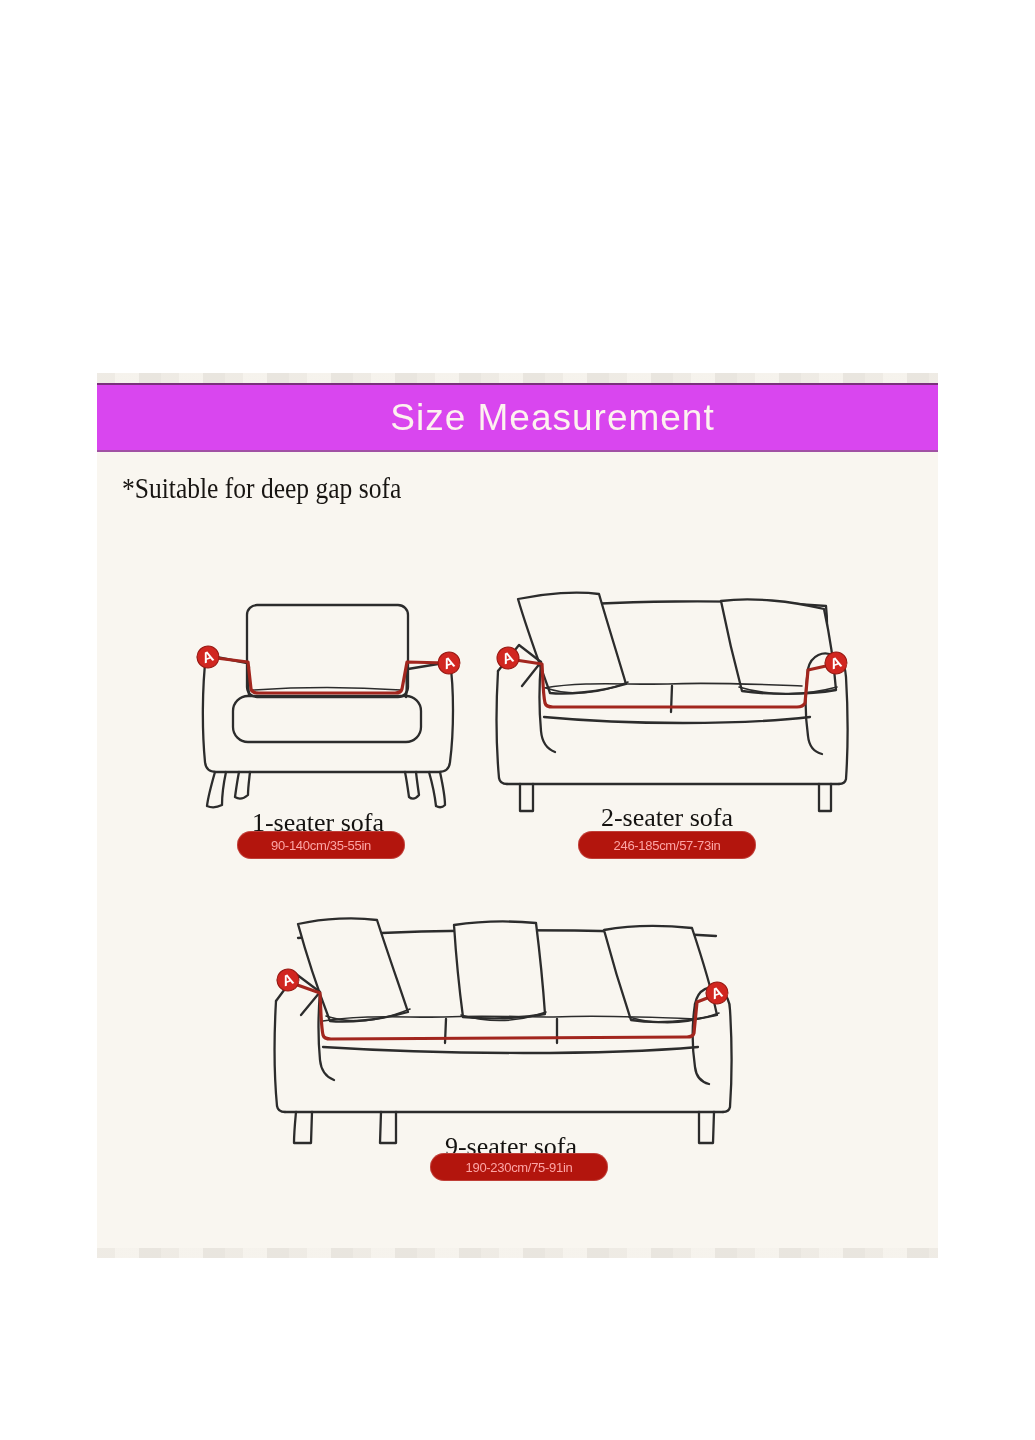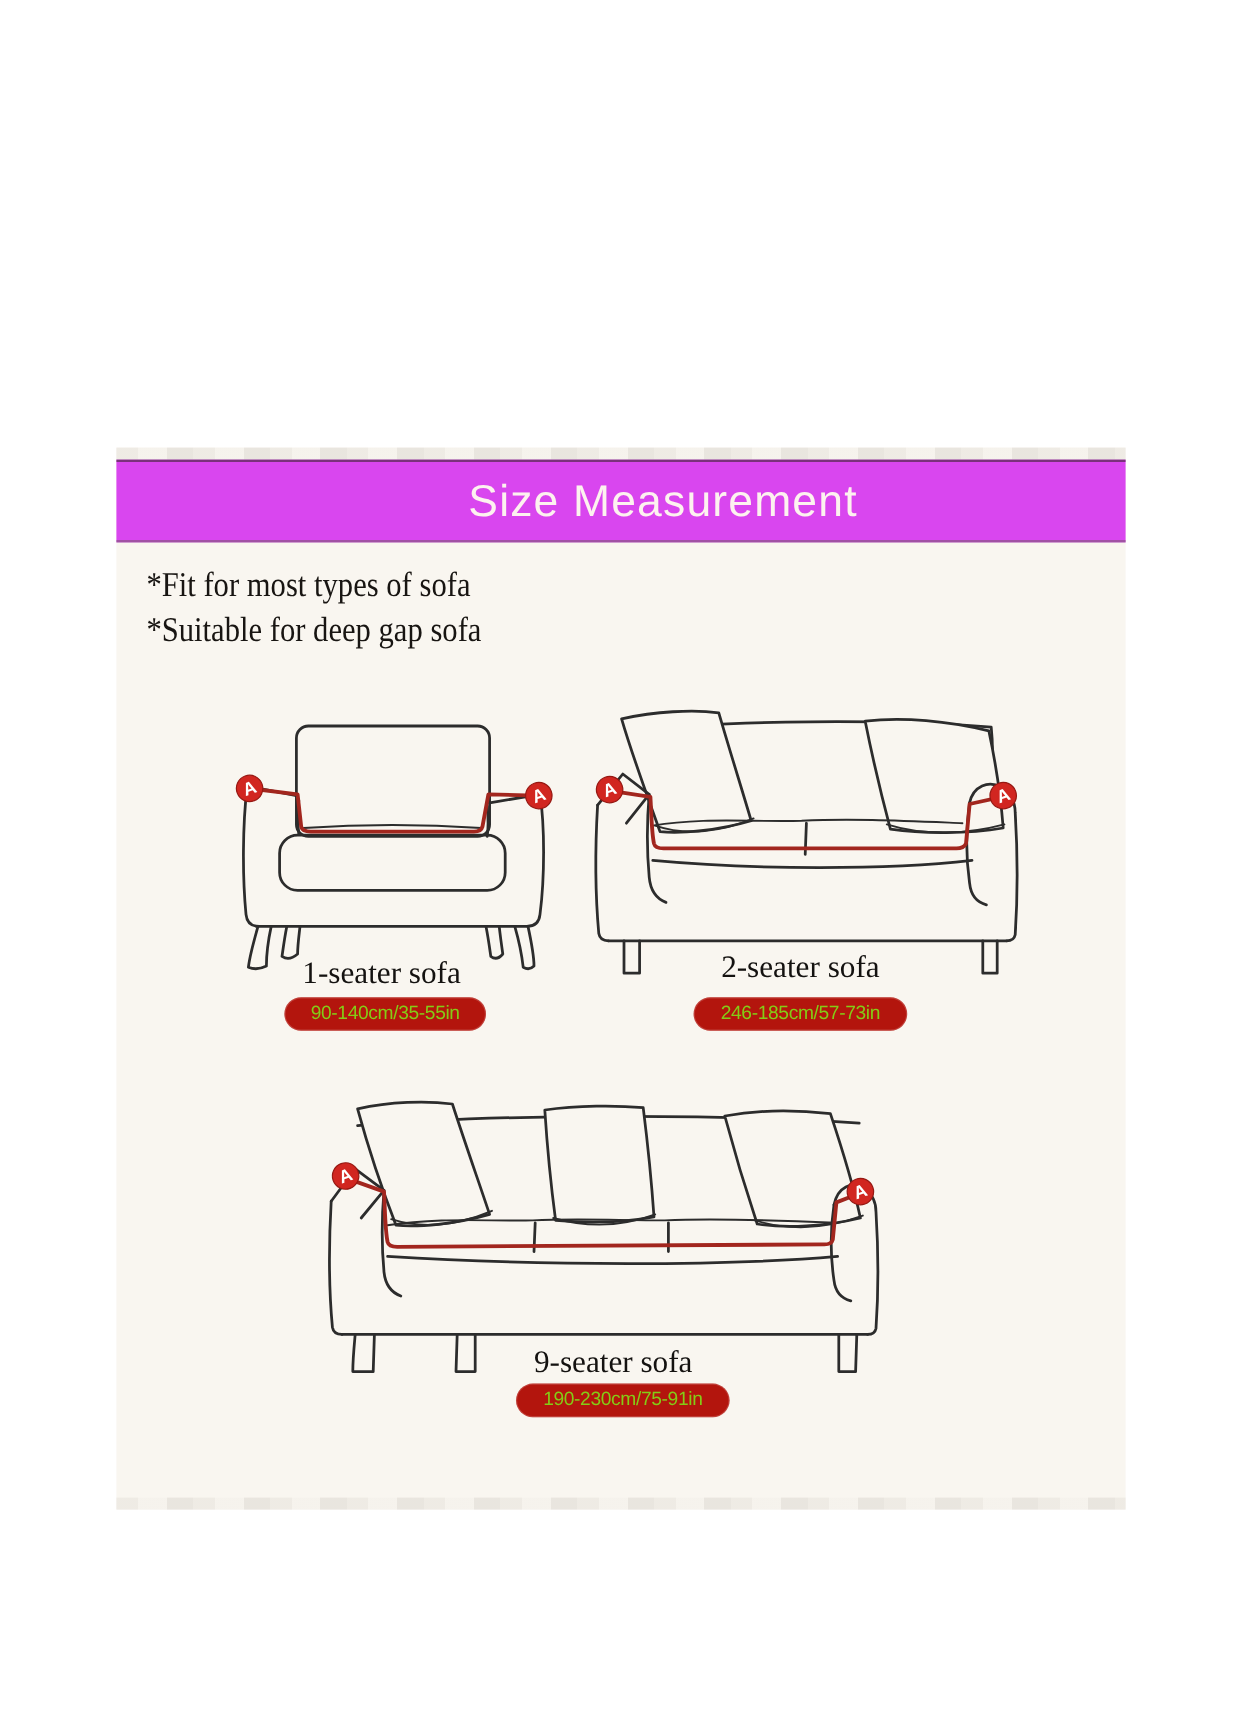--- a/index.html
+++ b/index.html
@@ -37,43 +37,42 @@
   .note-line.tight>span{transform:scaleX(.85);}
   svg.sofa{position:absolute;overflow:visible;}
   .sketch{stroke:#2c2c2c;stroke-width:2.3;fill:none;stroke-linecap:round;stroke-linejoin:round;}
   .thin{stroke-width:1.6;}
   .pillow{fill:#f9f6f0;stroke:#2c2c2c;stroke-width:2.3;stroke-linejoin:round;}
   .redline{stroke:#a2261e;stroke-width:3.2;fill:none;stroke-linecap:round;stroke-linejoin:round;}
   .badge-circle{fill:#d12620;stroke:#961812;stroke-width:1;}
   .badge-letter{fill:#ffffff;font-family:"Liberation Sans",sans-serif;font-size:15px;font-weight:bold;text-anchor:middle;}
   .sofa-label{
     position:absolute;width:240px;text-align:center;
-    font-family:"Liberation Serif",serif;font-size:26px;color:#141210;white-space:nowrap;
+    font-family:"Liberation Serif",serif;font-size:26px;color:#141210;white-space:nowrap;margin-top:12px;
   }
   .pill{
     position:absolute;height:28px;border-radius:14px;background:#b3150d;
-    color:#84cc16;font-size:16px;letter-spacing:-.3px;
+    color:#fca5a5;font-size:13px;letter-spacing:-.3px;
     display:flex;align-items:center;justify-content:center;
     box-shadow:inset 0 0 0 1px rgba(255,255,255,.18);white-space:nowrap;text-align:right;
   }
 </style>
 </head>
 <body>
 
 <div class="card">
   <div class="edge-band edge-top"></div>
   <div class="edge-band edge-bottom"></div>
 </div>
 
 <div class="banner">
   <div class="banner-title">Size Measurement</div>
 </div>
 
 <div class="notes">
-  <div class="note-line"><span>*Fit for most types of sofa</span></div>
   <div class="note-line"><span>*Suitable for deep gap sofa</span></div>
 </div>
 
 <svg class="sofa" style="left:193px;top:592px;width:270px;height:225px" viewBox="0 0 270 225">
   <g class="sketch">
     <rect x="54" y="13" width="161" height="92" rx="10"></rect>
     <path d="M13,63 C9,96 9,139 12,170 Q13,180 23,180 L246,180 Q256,180 257,170 C261,139 261,96 257,70"></path>
     <path d="M13,63 L54,71"></path>
     <path d="M56,75 C55,85 55,95 56,103"></path>
     <path d="M257,70 L215,77"></path>

